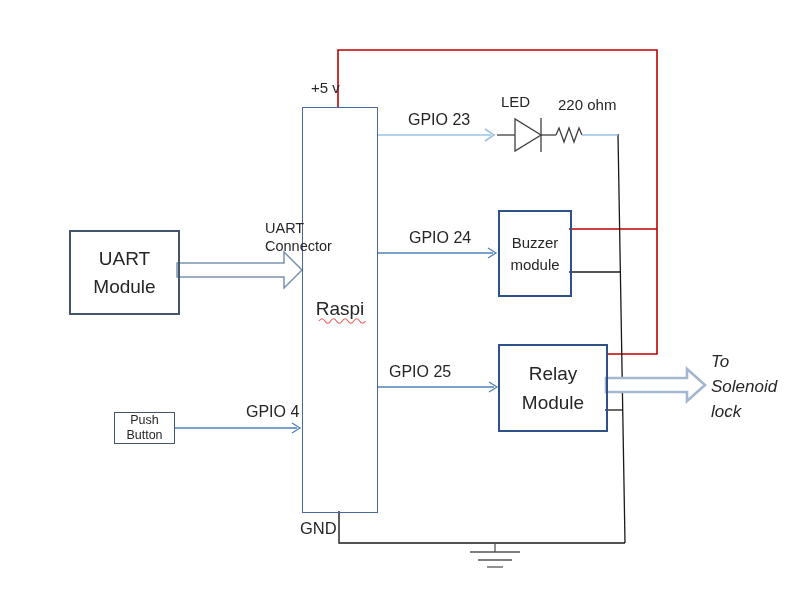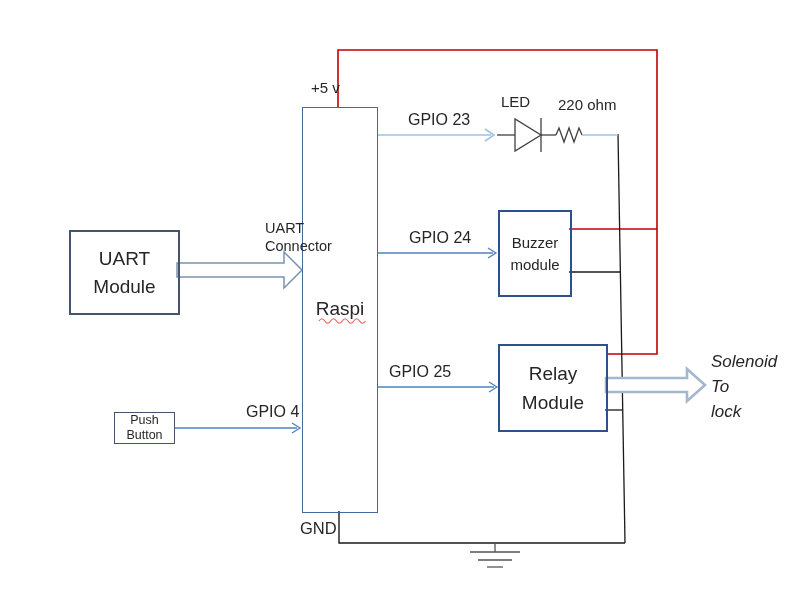--- a/index.html
+++ b/index.html
@@ -126,18 +126,18 @@
 
   <div class="lbl lbl-uart">
     <div>UART</div>
     <div>Connector</div>
   </div>
 
   <div class="lbl lbl-led">LED</div>
   <div class="lbl lbl-ohm">220 ohm</div>
 
   <div class="lbl lbl-solenoid">
+    <div>To</div>
     <div>Solenoid</div>
-    <div>To</div>
     <div>lock</div>
   </div>
 
 </div>
 
 </body></html>

